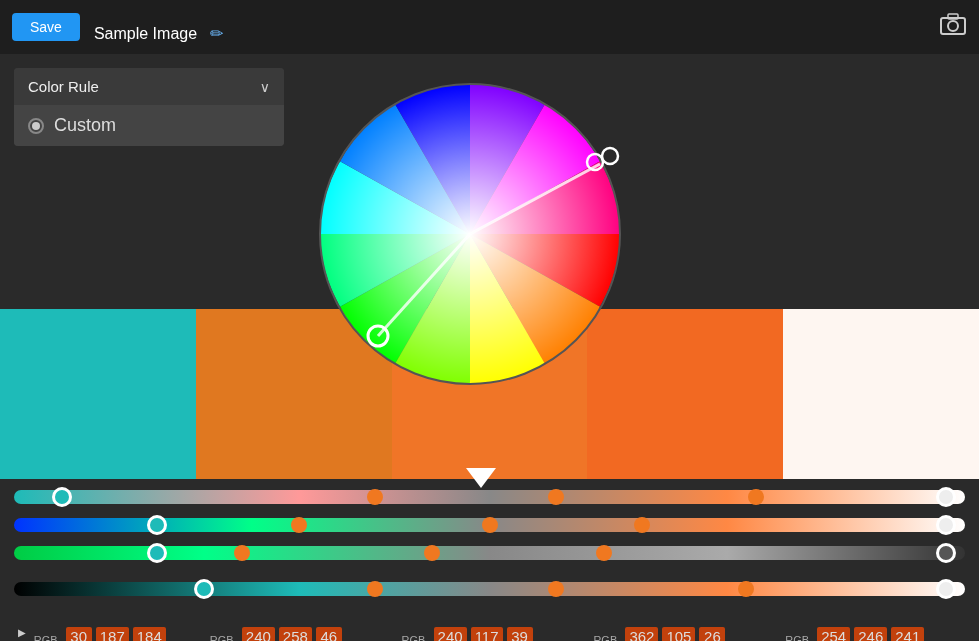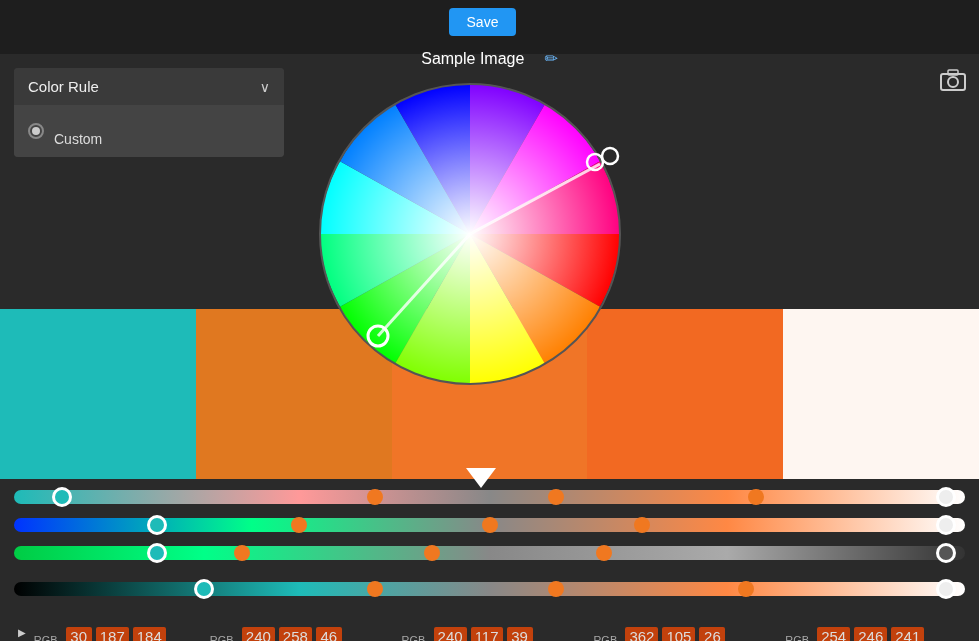--- a/index.html
+++ b/index.html
@@ -13,36 +13,35 @@
       position: relative;
     }
 
     
     #header {
       display: flex;
       align-items: center;
       padding: 8px 12px;
       background: #1e1e1e;
       height: 54px;
-      flex-direction: column;
     }
     #save-btn {
       background: #2196F3;
       color: #fff;
       border: none;
       border-radius: 4px;
       padding: 6px 18px;
       font-size: 14px;
       cursor: pointer;
       margin-right: 14px;
     }
     #title-area {
       display: flex;
       align-items: center;
-      gap: 20px;
+      gap: 13px;
       flex: 1;
       margin-top: 13px;
     }
     #title-text {
       font-size: 16px;
       color: #fff;
     }
     #edit-icon {
       color: #6ab4f5;
       font-size: 16px;
@@ -109,23 +108,22 @@
       align-items: center;
       justify-content: center;
     }
     #custom-radio-inner {
       width: 8px;
       height: 8px;
       border-radius: 50%;
       background: #ccc;
     }
     #custom-label {
-      font-size: 14px;
+      font-size: 18px;
       color: #ddd;
-      margin-top: 16px;
     }
 
     
     #color-wheel-container {
       position: absolute;
       top: 20px;
       left: 310px;
       width: 320px;
       height: 320px;
       z-index: 5;

